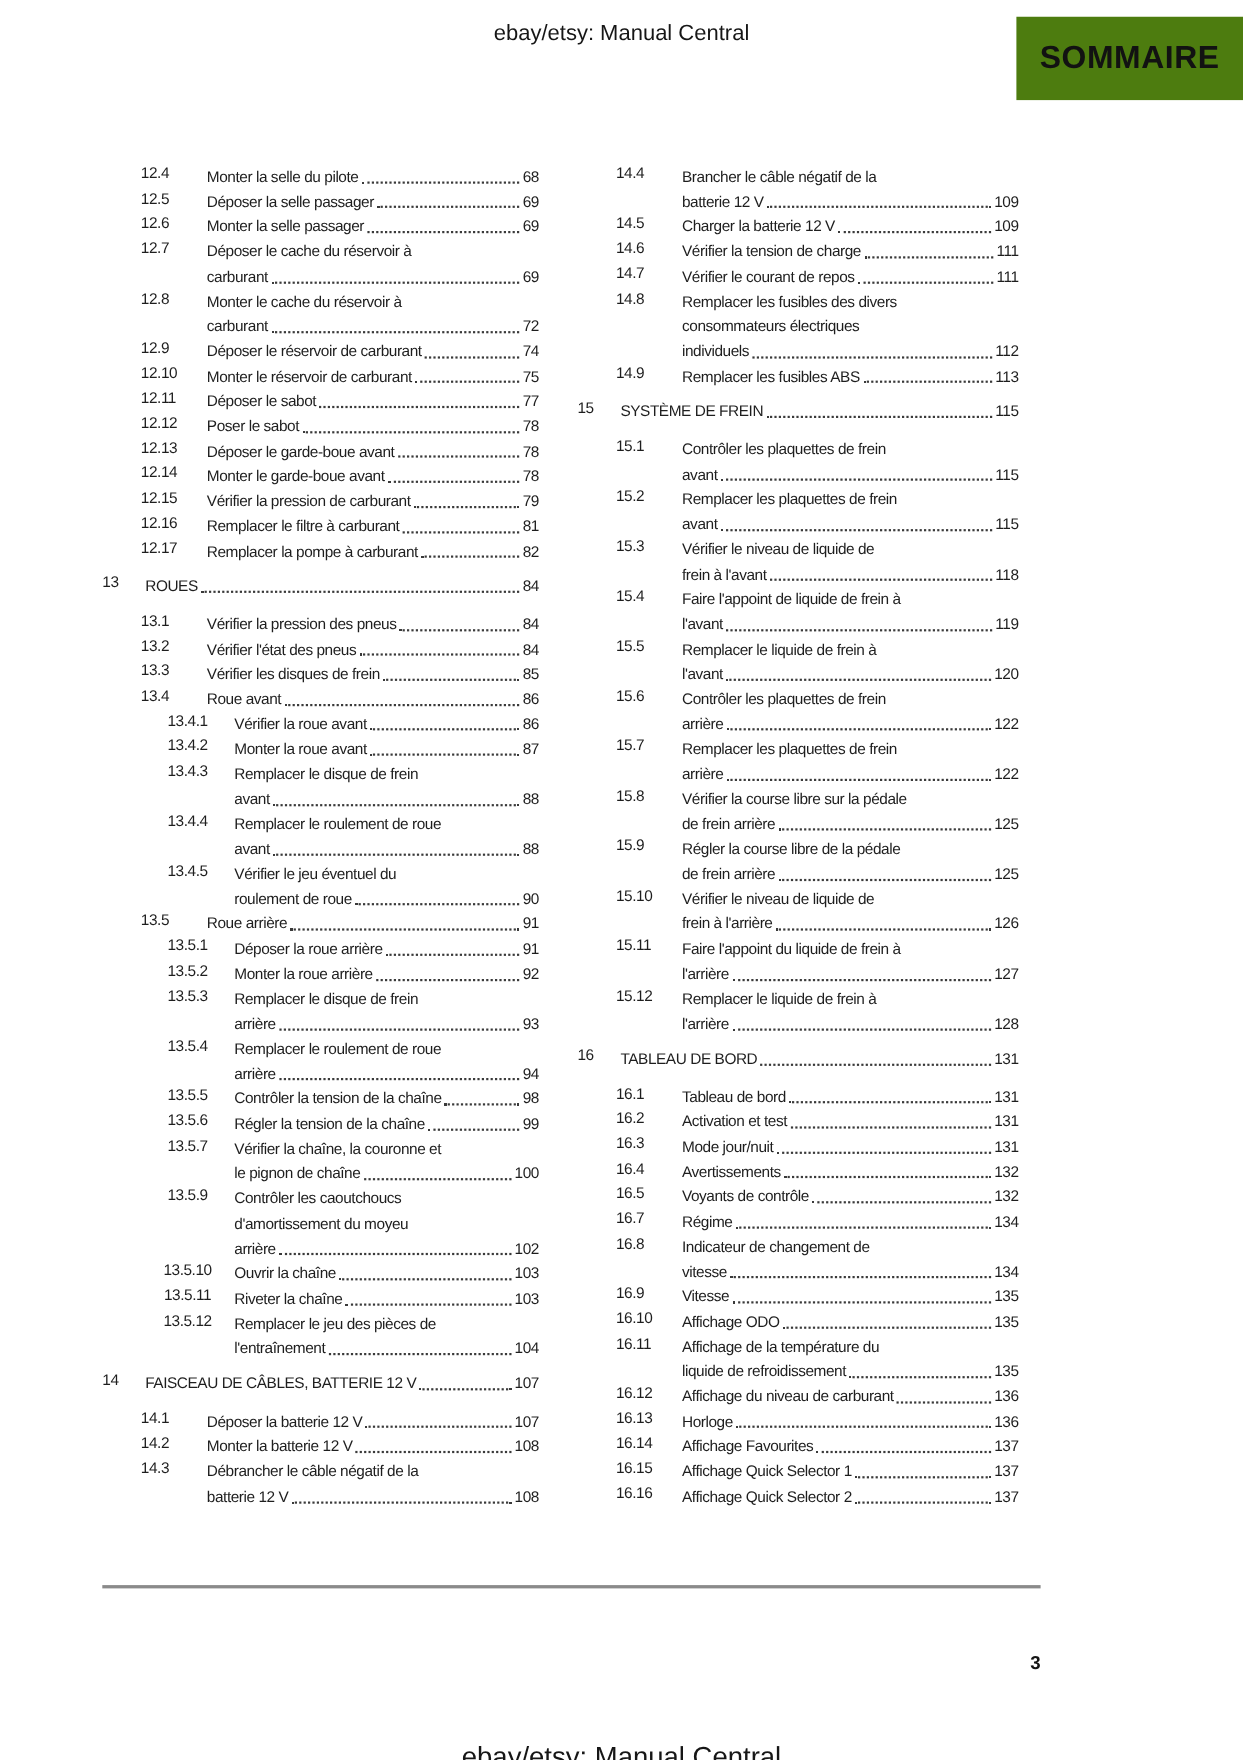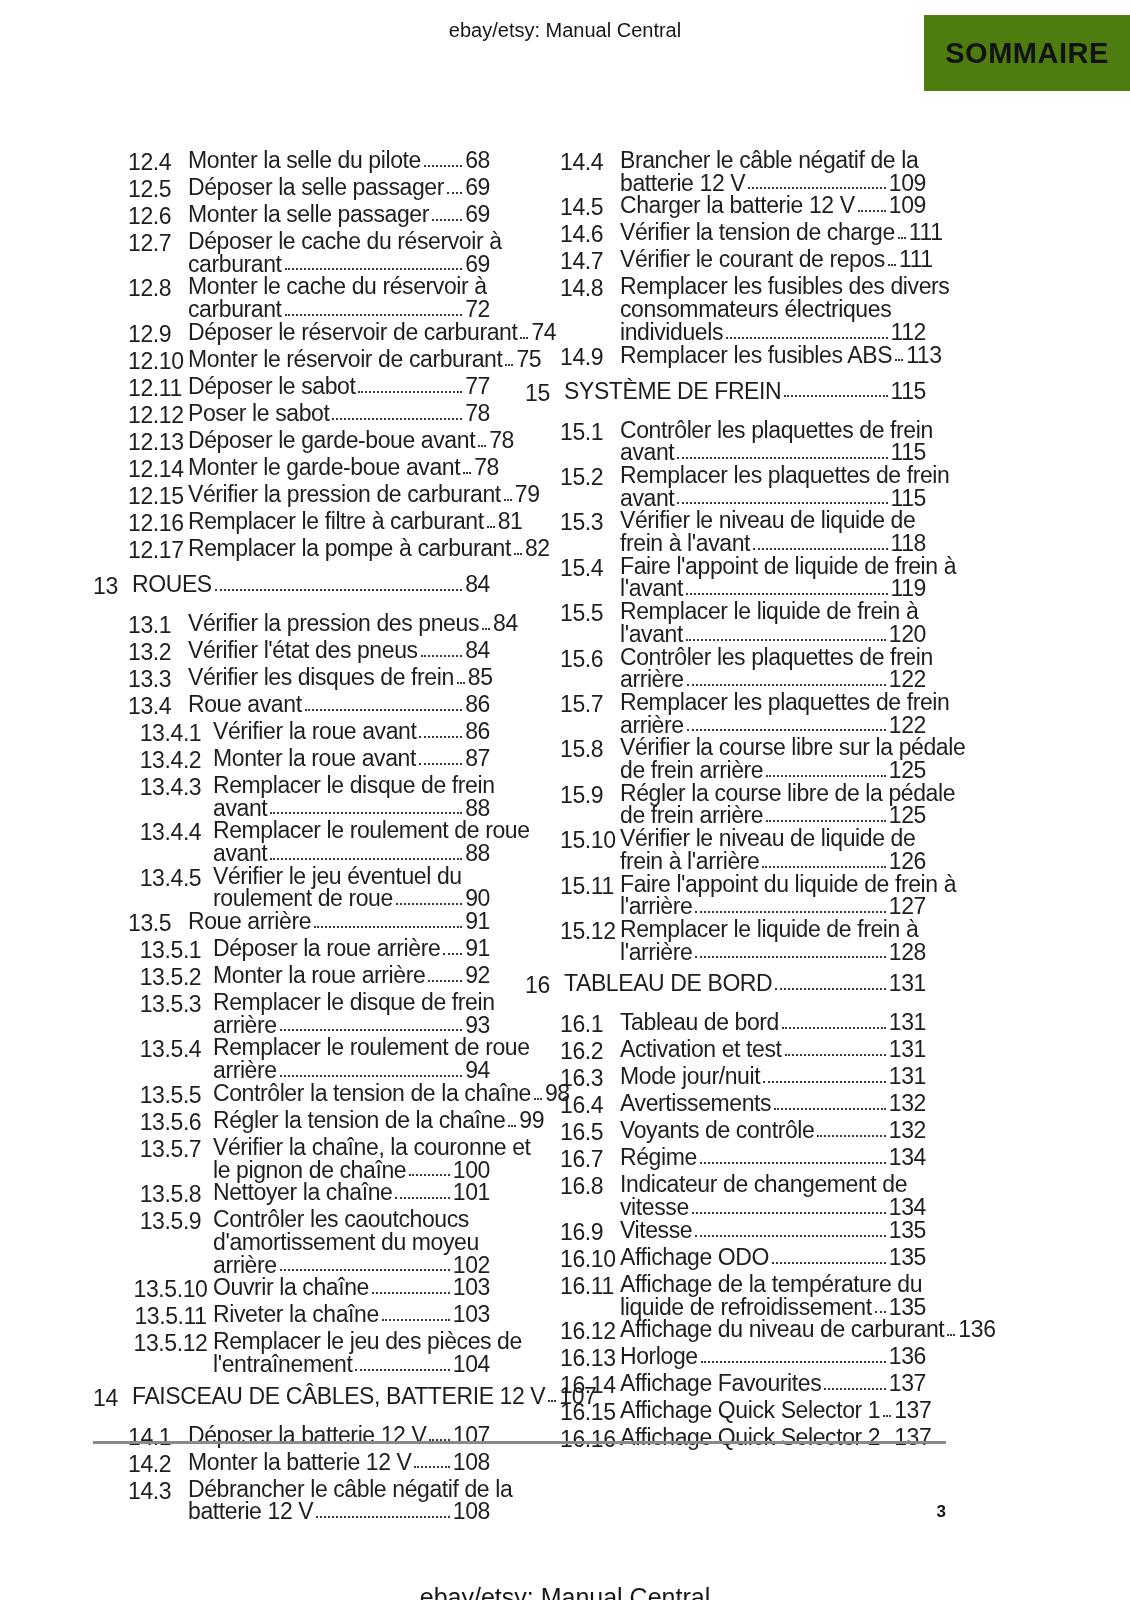--- a/index.html
+++ b/index.html
@@ -17,21 +17,21 @@
   .sommaire-box {
     position:absolute; top:0; right:0; width:206px; height:76px;
     background:#4d7c0f; display:flex; align-items:center; justify-content:center;
   }
   .sommaire-box span {
     font-size:29px; font-weight:bold; color:#121212;
     font-stretch:condensed; letter-spacing:0.5px;
   }
 
   
-  .col { position:absolute; top:134px; font-size:23px; letter-spacing:-0.4px; }
+  .col { position:absolute; top:134px; font-size:14px; letter-spacing:-0.4px; }
   .col-left  { left:93px;  width:397px; }
   .col-right { left:525px; width:401px; }
 
   .entry { display:flex; }
   .entry .no { flex-shrink:0; }
   .lvl1 .no { width:39px; }
   .lvl2, .lvl3 { padding-left:35px; }
   .lvl2 .no { width:60px; }
   .lvl3 .no { width:85px;text-align:center; }
   .lvl1 { margin:9px 0 12px 0; }
@@ -410,30 +410,20 @@
             <span class="txt">Vérifier la chaîne, la couronne et</span>
           </div>
           <div class="line">
             <span class="txt">le pignon de chaîne</span>
             <span class="leader"></span>
             <span class="pg">100</span>
           </div>
         </div>
       </div>
       <div class="entry lvl3">
-        <span class="no">13.5.8</span>
-        <div class="body">
-          <div class="line">
-            <span class="txt">Nettoyer la chaîne</span>
-            <span class="leader"></span>
-            <span class="pg">101</span>
-          </div>
-        </div>
-      </div>
-      <div class="entry lvl3">
         <span class="no">13.5.9</span>
         <div class="body">
           <div class="line">
             <span class="txt">Contrôler les caoutchoucs</span>
           </div>
           <div class="line">
             <span class="txt">d'amortissement du moyeu</span>
           </div>
           <div class="line">
             <span class="txt">arrière</span>

